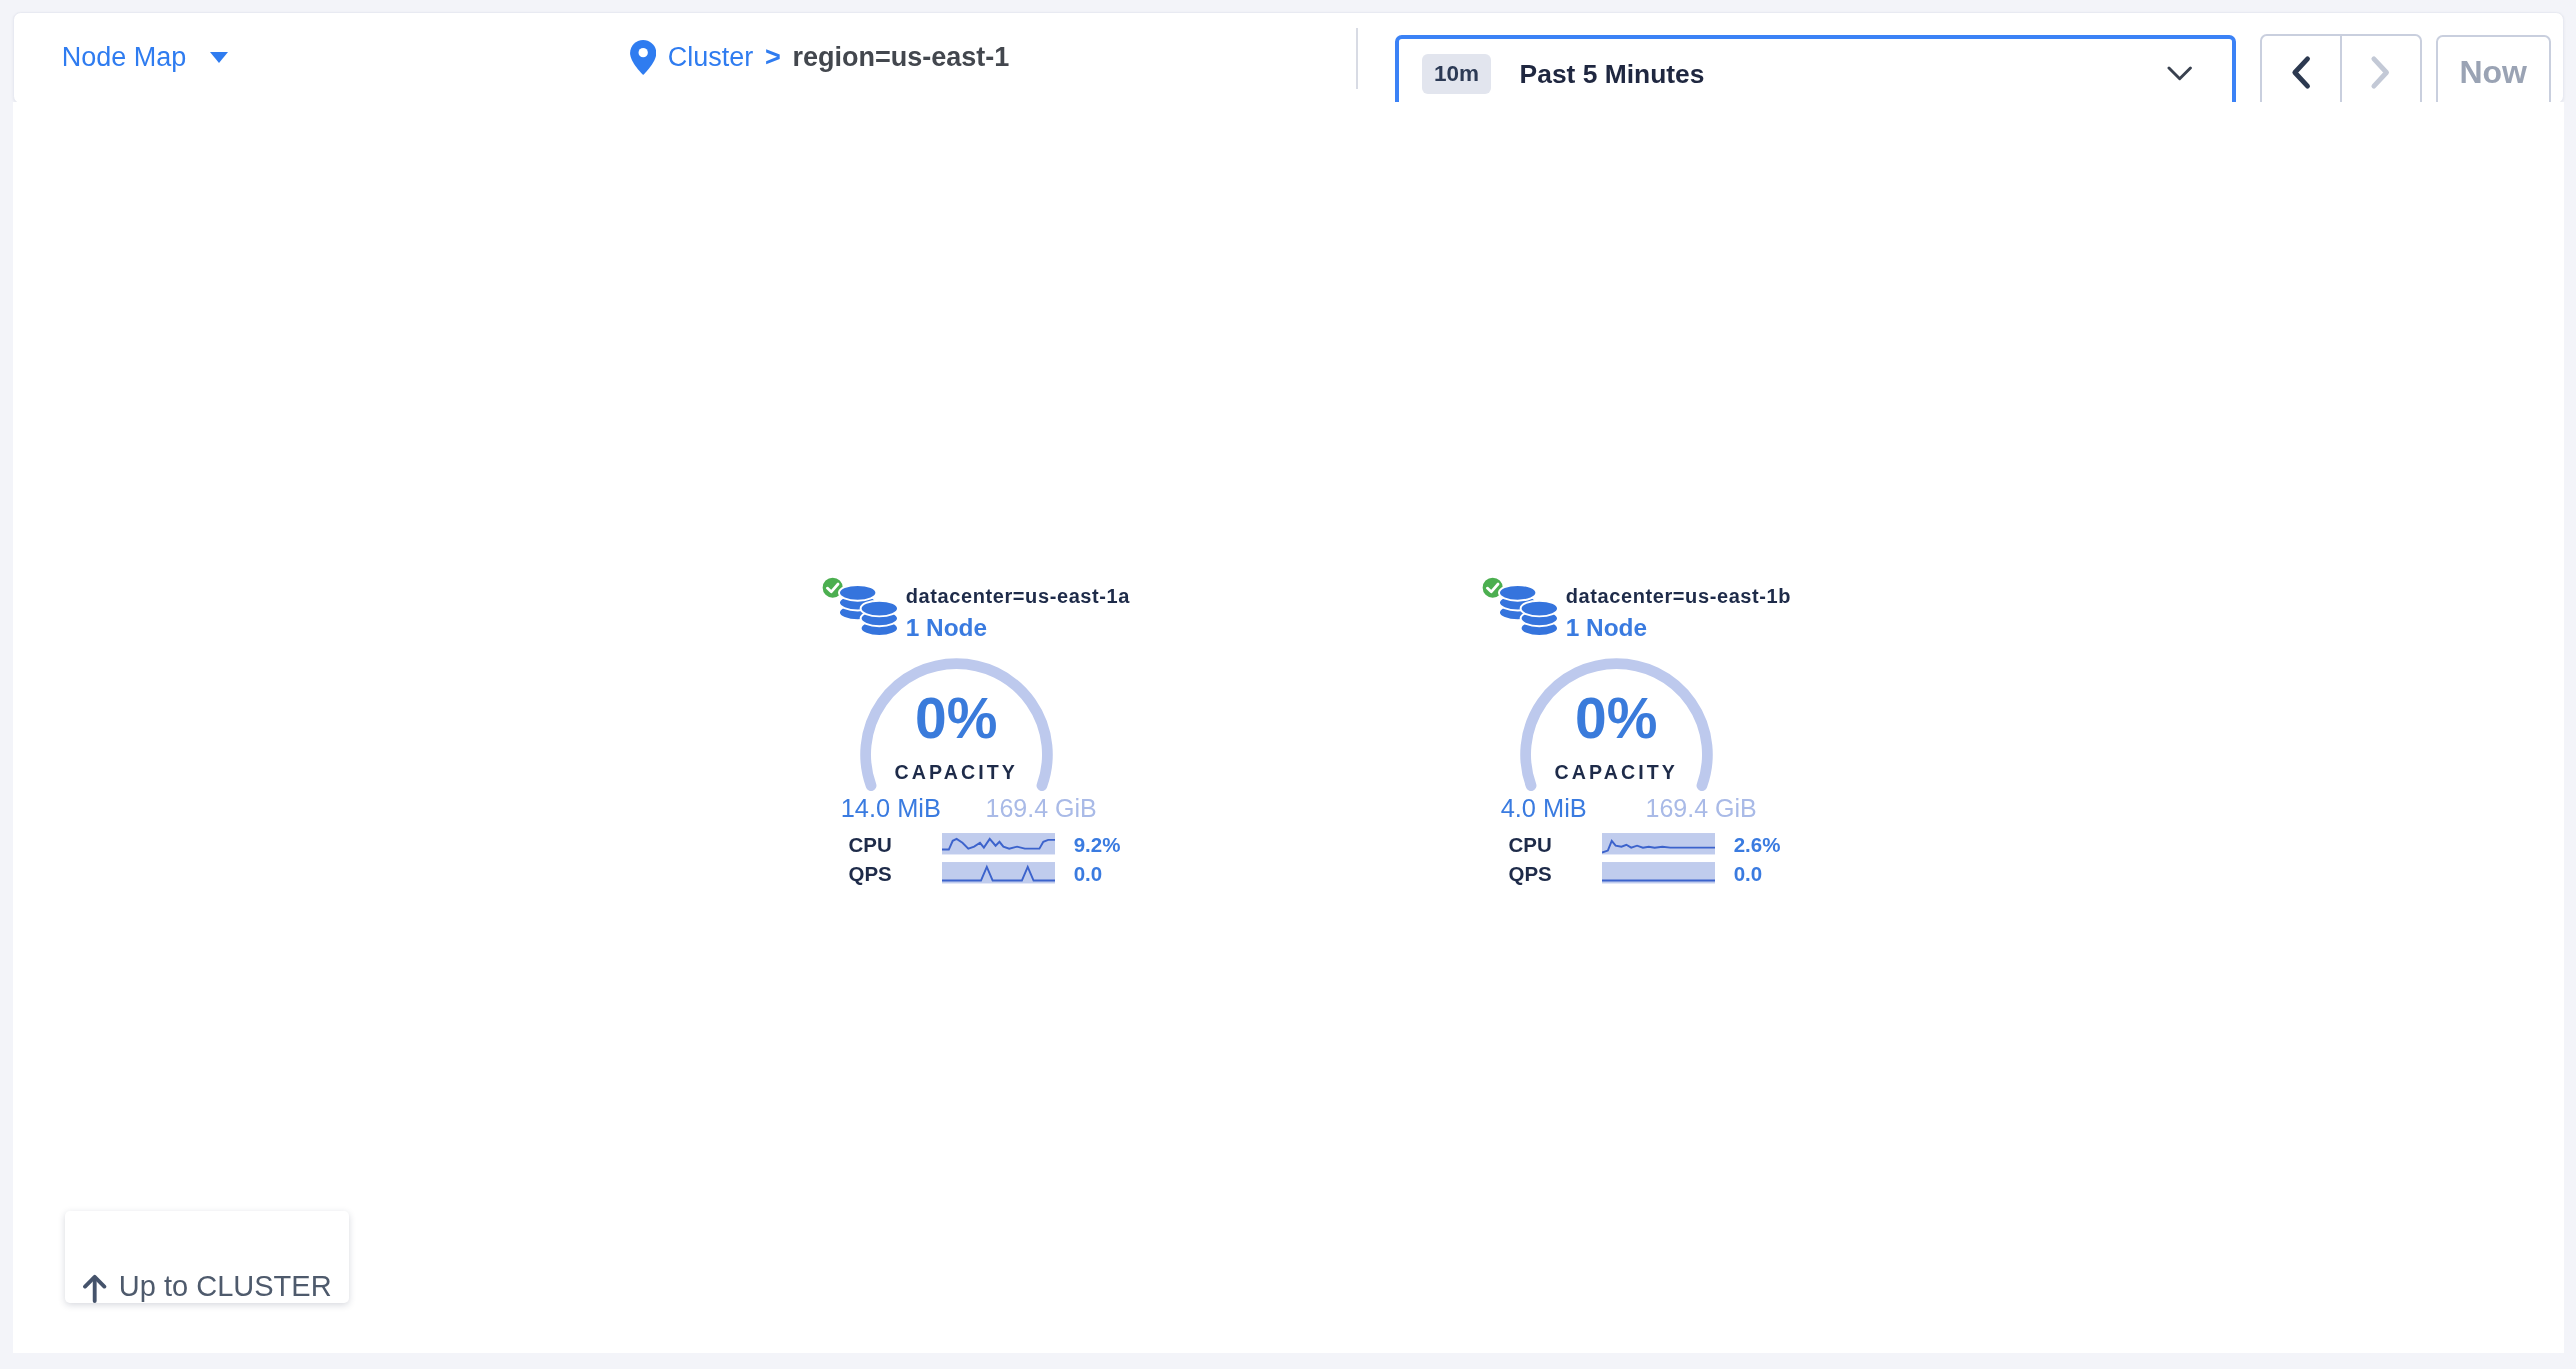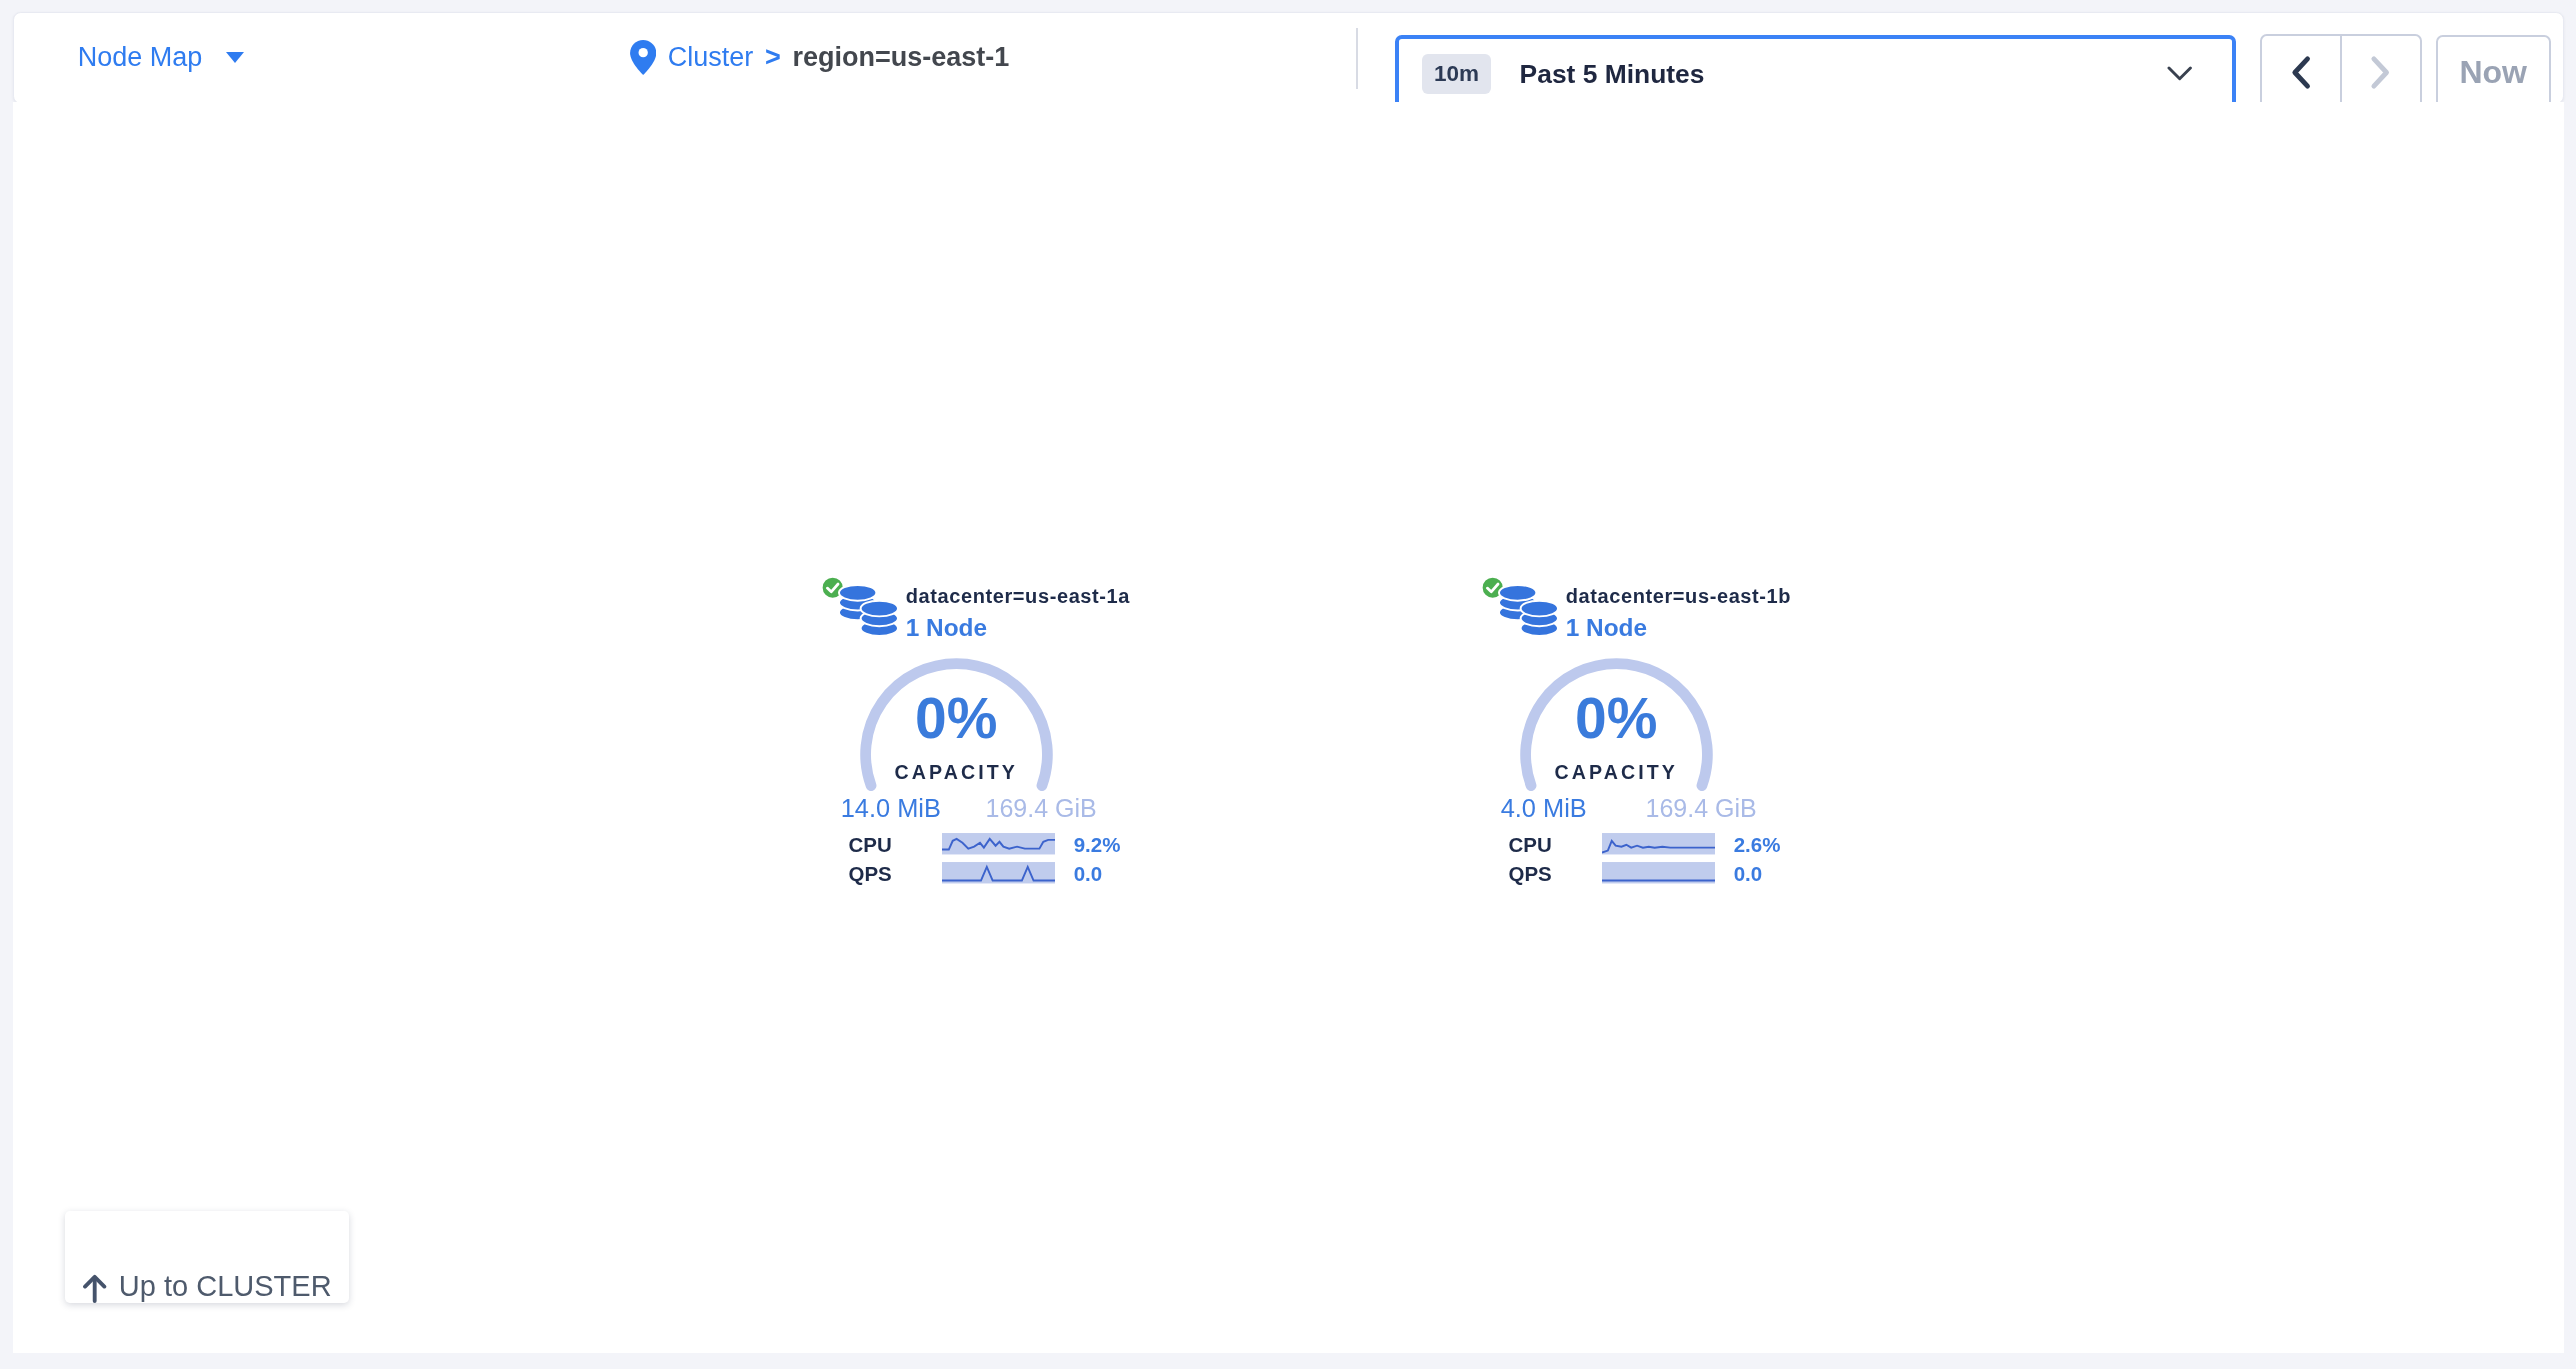--- a/index.html
+++ b/index.html
@@ -2,21 +2,21 @@
 <html><head>
 <meta charset="utf-8">
 <style>
   html,body{margin:0;padding:0;}
   body{font-family:"Liberation Sans", sans-serif; background:#f3f4f9;}
   .page{position:relative;width:2576px;height:1369px;background:#f3f4f9;overflow:hidden;}
 
   
   .topbar{position:absolute;left:12.7px;top:11.7px;width:2549px;height:90px;background:#ffffff;
           border:1px solid #e8eaf2;border-radius:7.8px;box-shadow:0 1px 2.9px rgba(40,50,90,.07);}
-  .view-selector{position:absolute;left:64px;top:0;height:90px;display:flex;align-items:center;gap:23.5px;cursor:pointer;}
+  .view-selector{position:absolute;left:48px;top:0;height:90px;display:flex;align-items:center;gap:23.5px;cursor:pointer;}
   .view-selector .vs-label{font-size:27px;color:#2f7cf0;font-weight:500;}
   .caret-down{width:0;height:0;border-left:9.8px solid transparent;border-right:9.8px solid transparent;
               border-top:11.7px solid #2f7cf0;}
   .breadcrumb{position:absolute;left:616px;top:0;height:90px;display:flex;align-items:center;gap:11.7px;}
   .breadcrumb .crumb-link{font-size:27px;color:#2f7cf0;font-weight:500;cursor:pointer;}
   .breadcrumb .crumb-sep{font-size:27px;color:#2f7cf0;font-weight:700;}
   .breadcrumb .crumb-current{font-size:27px;color:#43474e;font-weight:600;text-align:right;}
   .tb-divider{position:absolute;left:1342px;top:15.6px;width:2px;height:61px;background:#d8dbe4;}
 
   .time-selector{position:absolute;left:1381px;top:22.5px;width:833px;height:70px;background:#fff;

